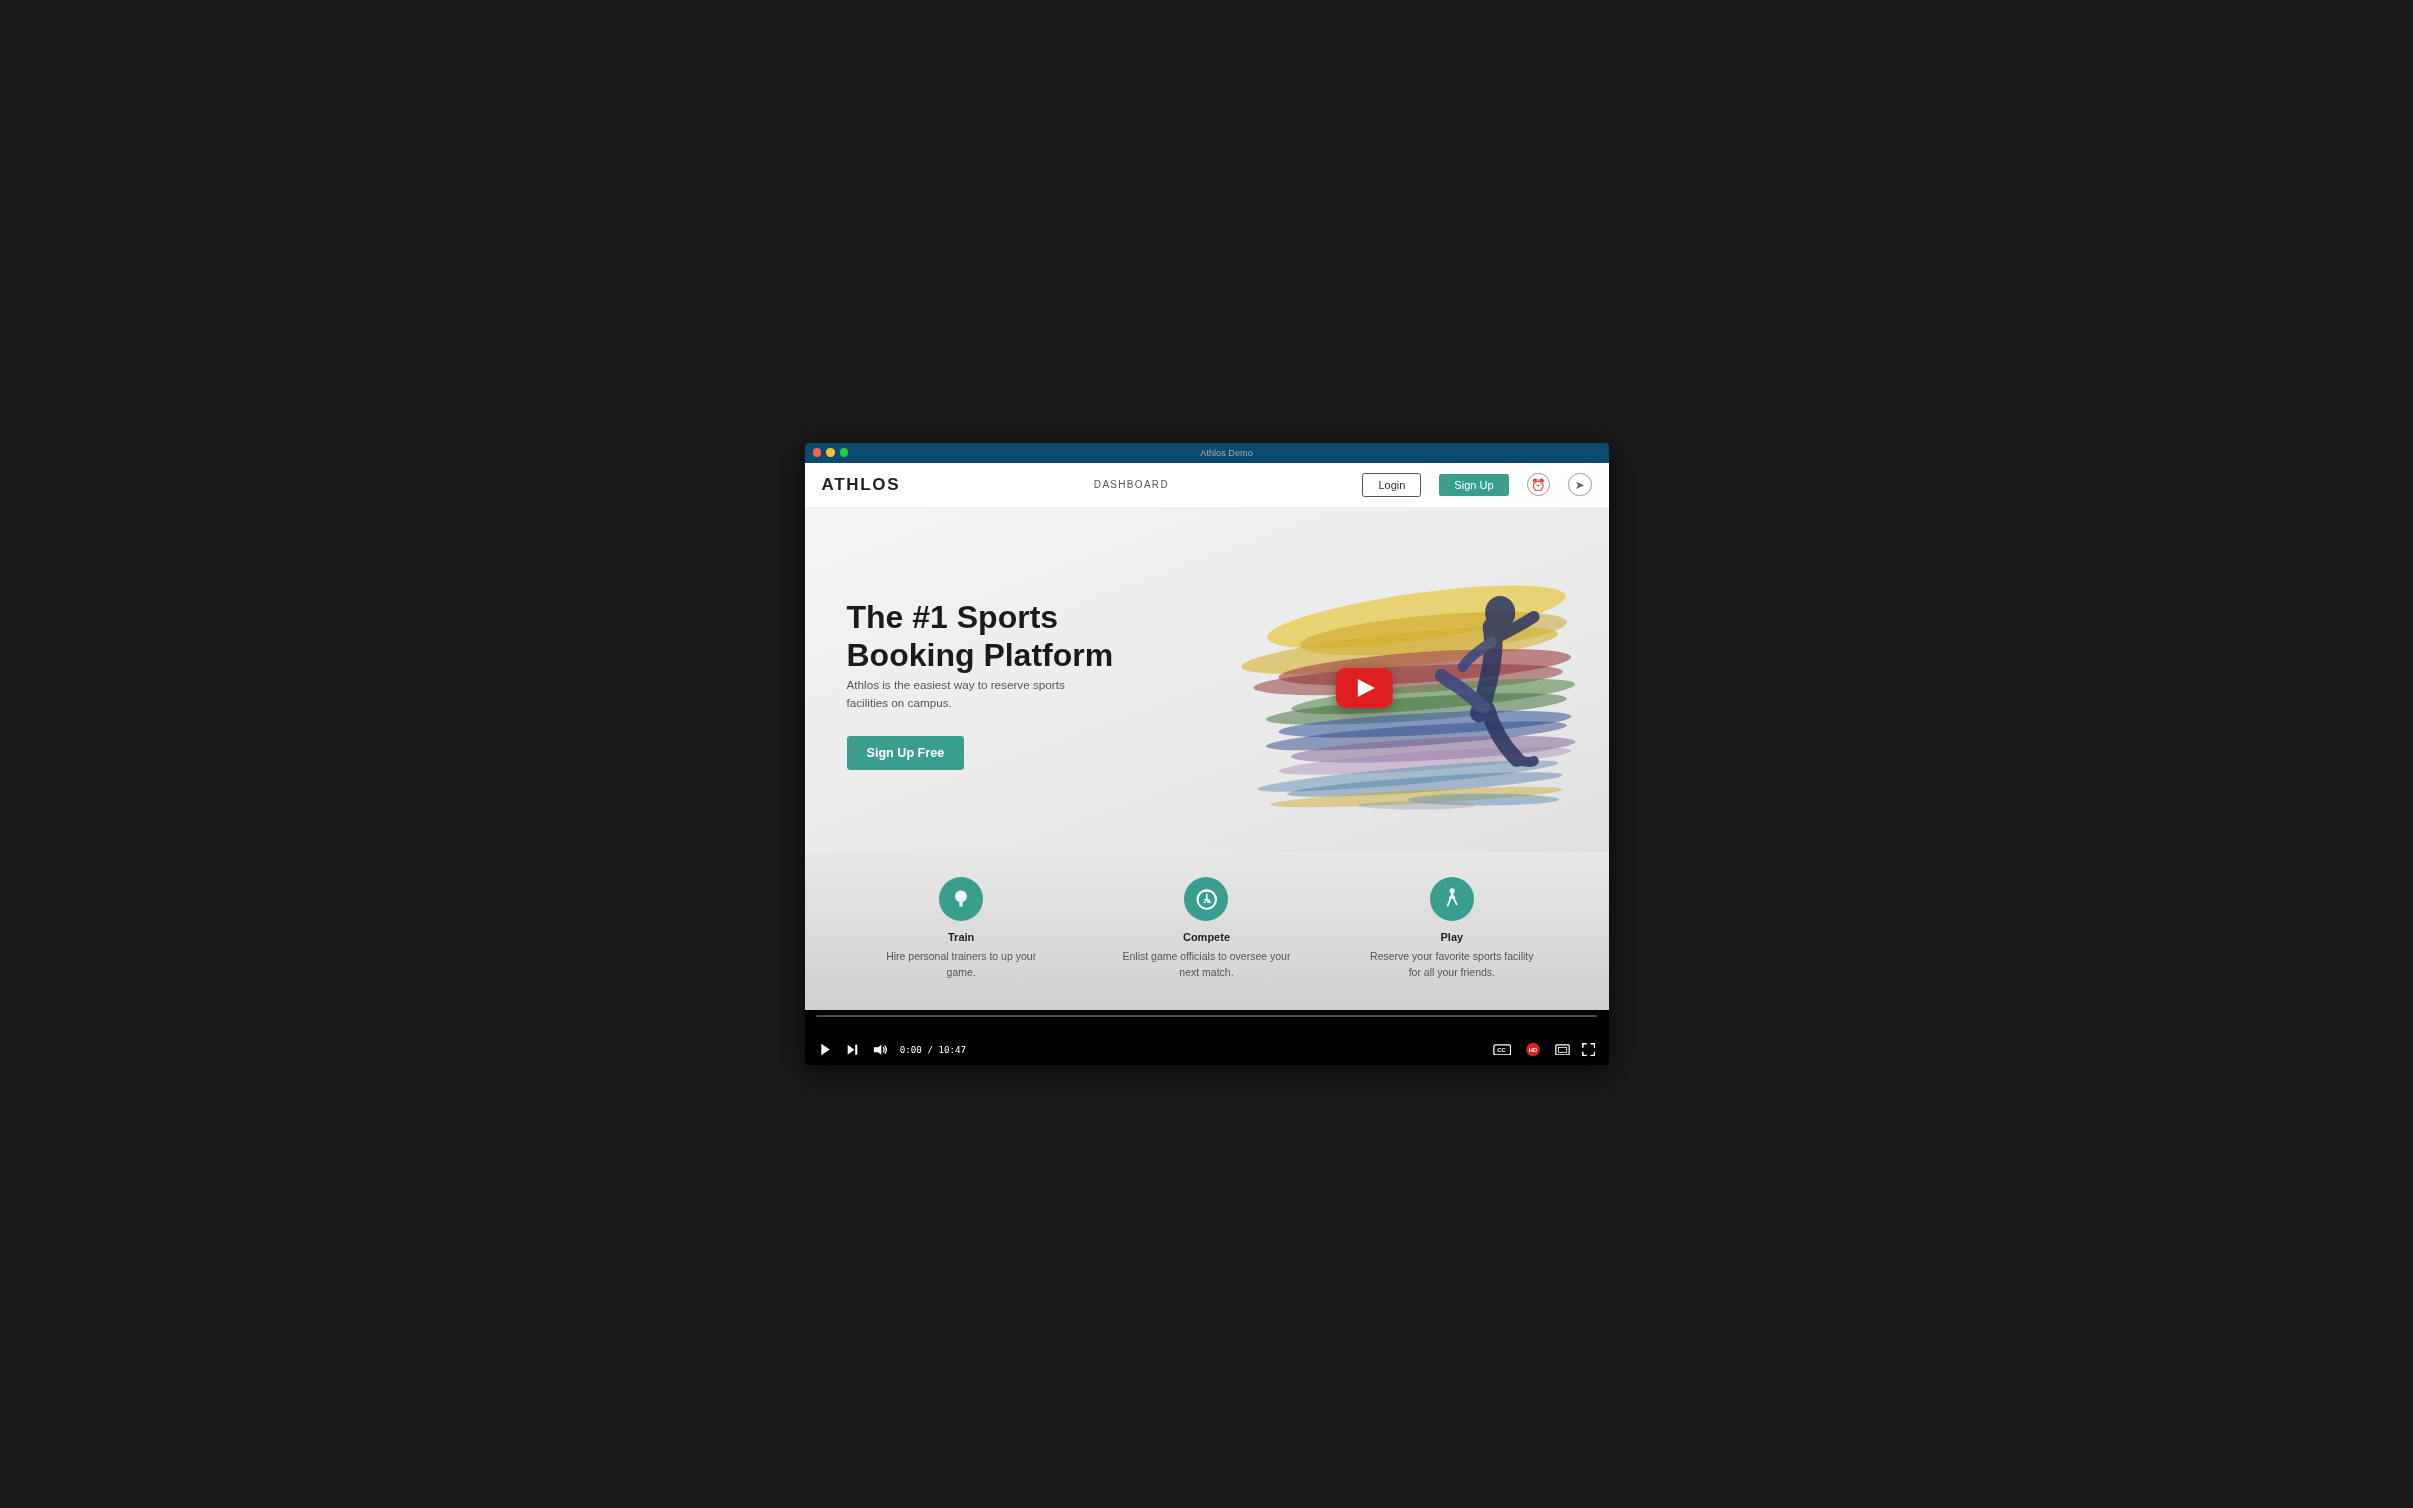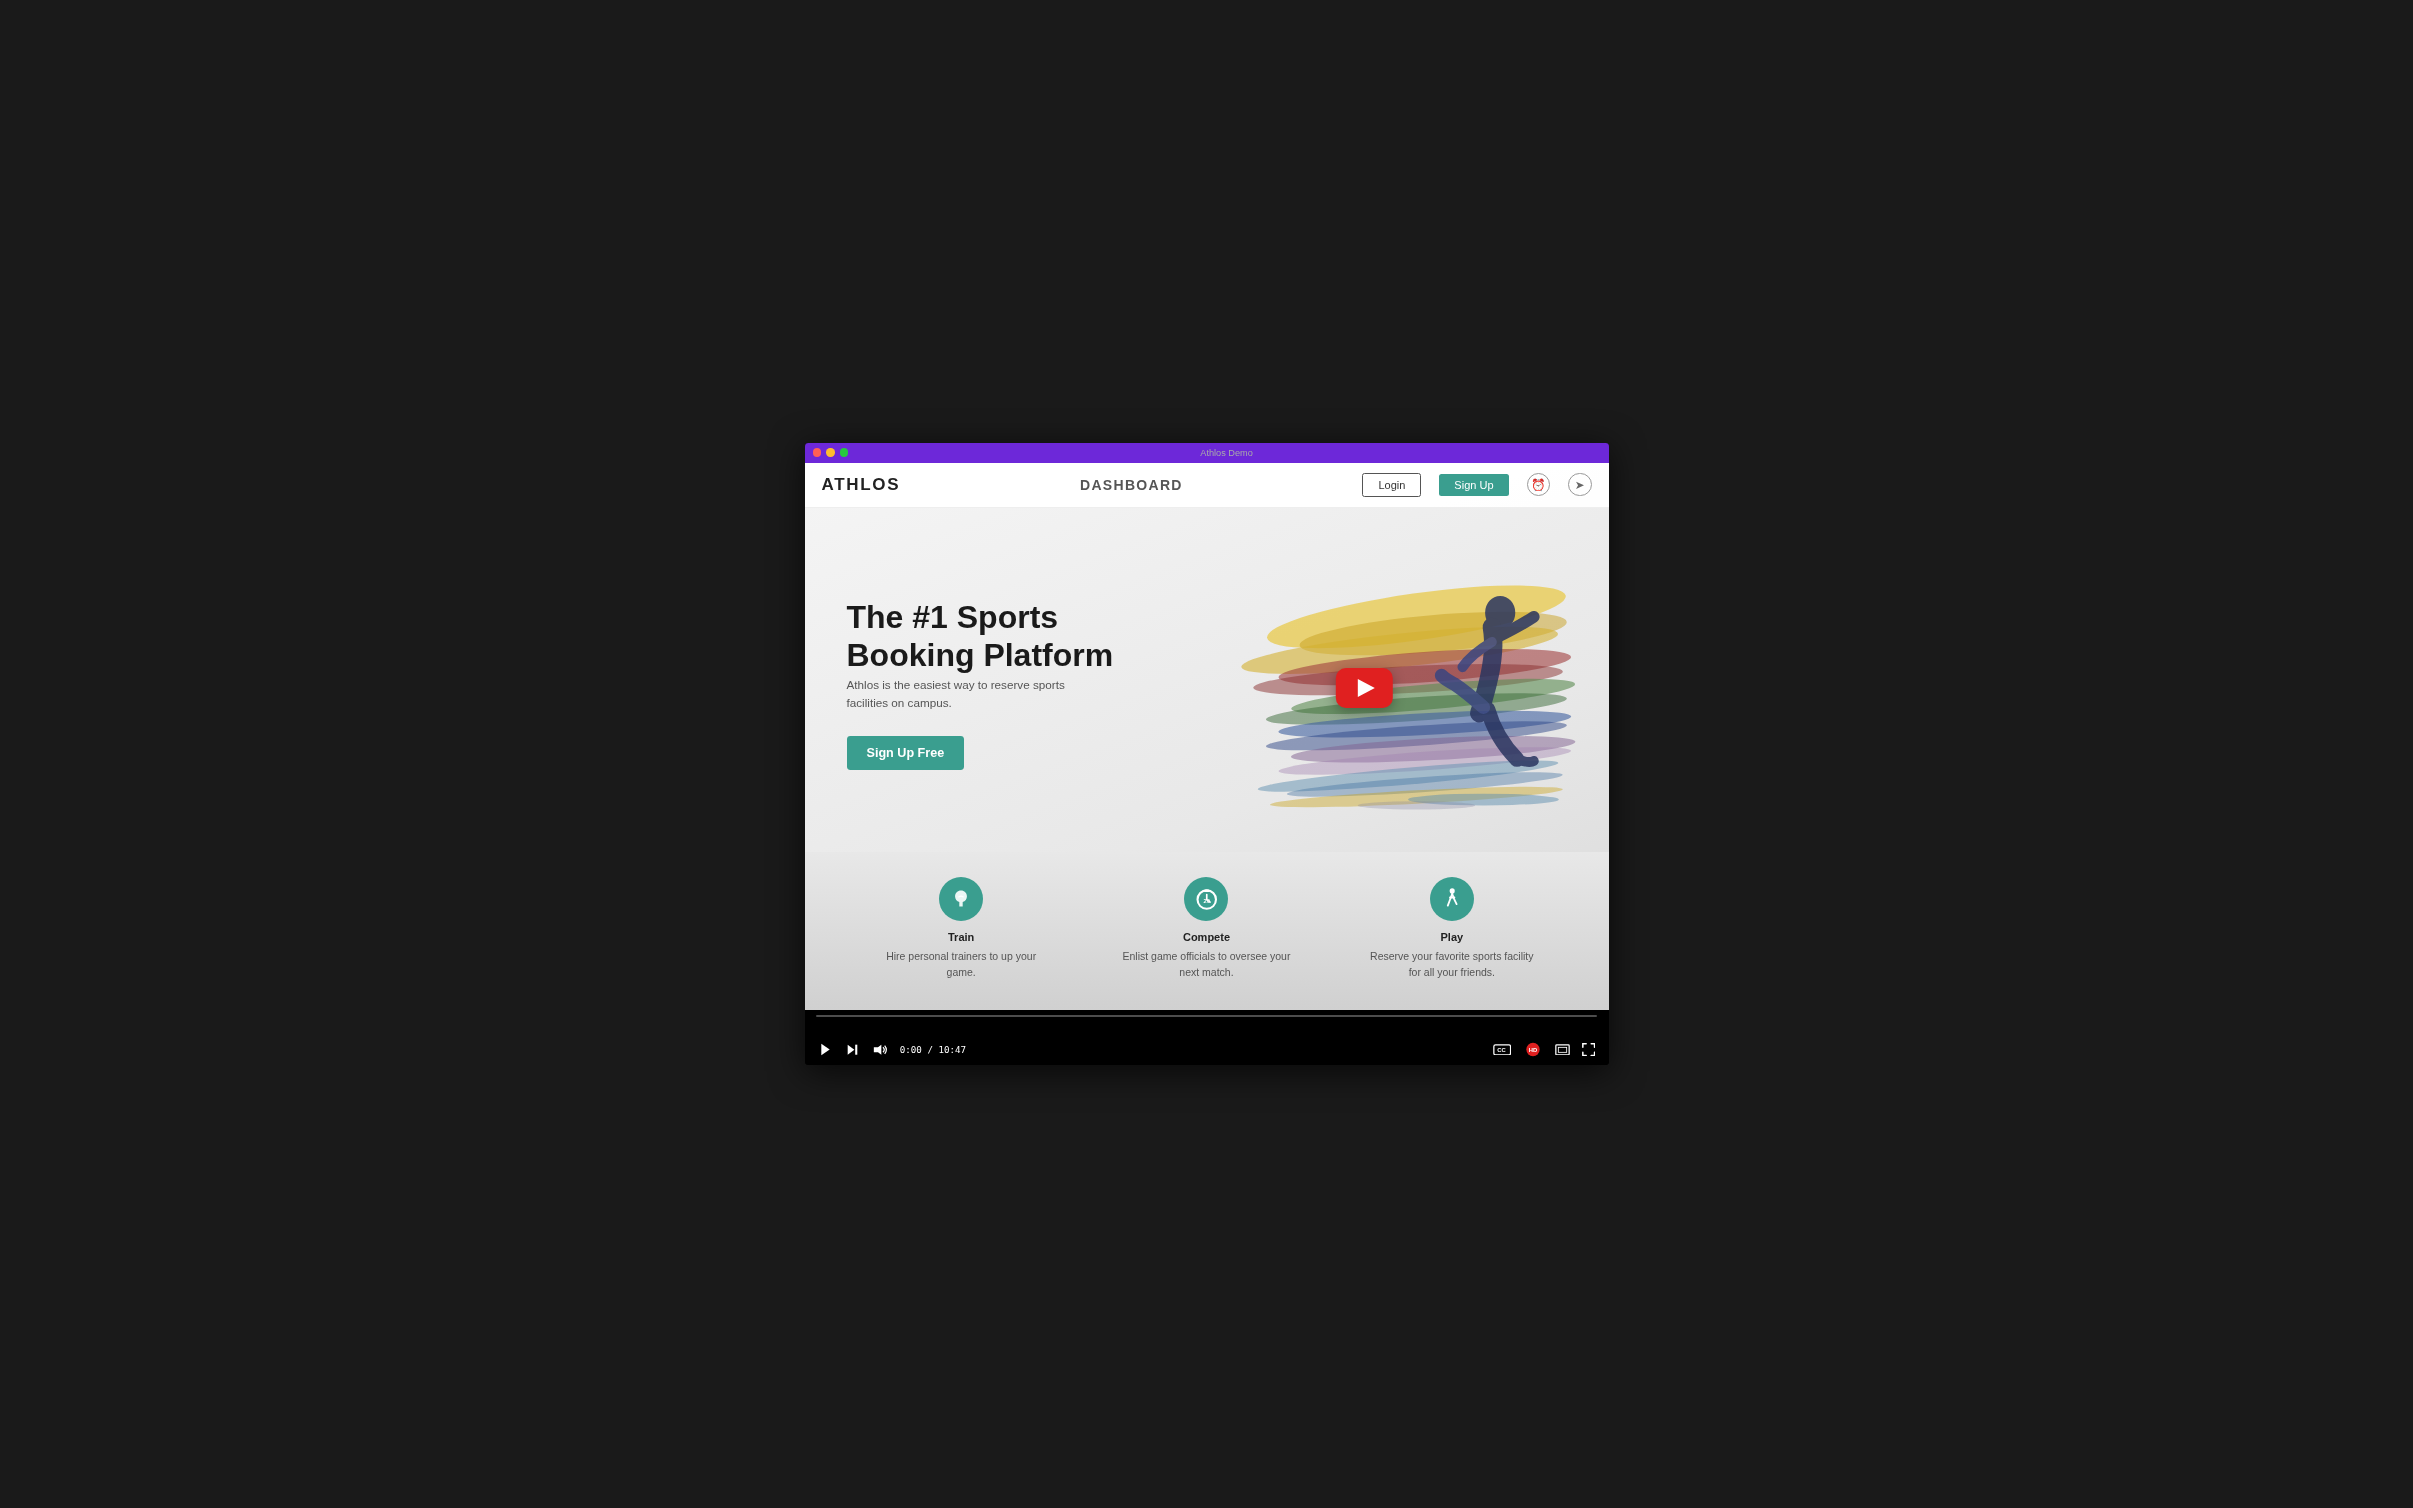--- a/index.html
+++ b/index.html
@@ -47,22 +47,22 @@
     }
 
     .logo-text {
       font-size: 17px;
       font-weight: 700;
       color: #222;
       letter-spacing: 1.7px;
     }
 
     .navbar-center {
-      font-size: 14px;
-      font-weight: 700;
+      font-size: 10px;
+      font-weight: 400;
       letter-spacing: 1.3px;
       color: #555;
     }
 
     .navbar-actions {
       display: flex;
       align-items: center;
       gap: 18px;
     }
 
@@ -294,21 +294,21 @@
 
     .time-display {
       color: #fff;
       font-size: 9.2px;
       font-family: monospace;
       white-space: nowrap;
     }
 
     
     .window-chrome {
-      background: #6d28d9;
+      background: #0c4a6e;
       padding: 5px 8.4px;
       display: flex;
       align-items: center;
       gap: 5px;
     }
 
     .chrome-dot {
       width: 8.4px;
       height: 8.4px;
       border-radius: 50%;

